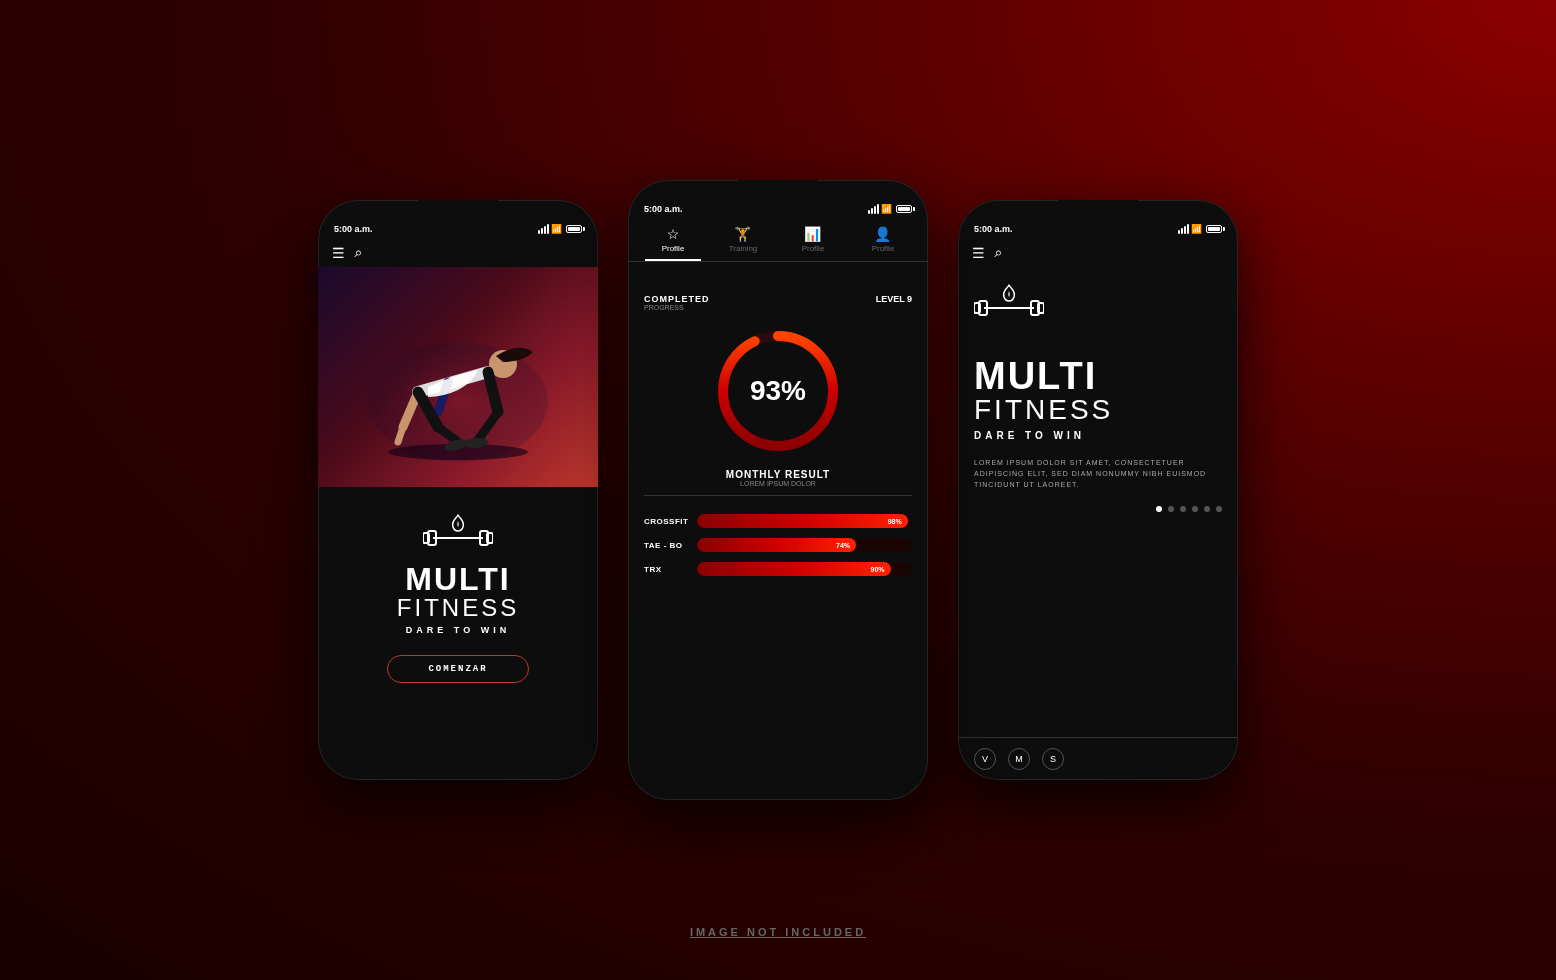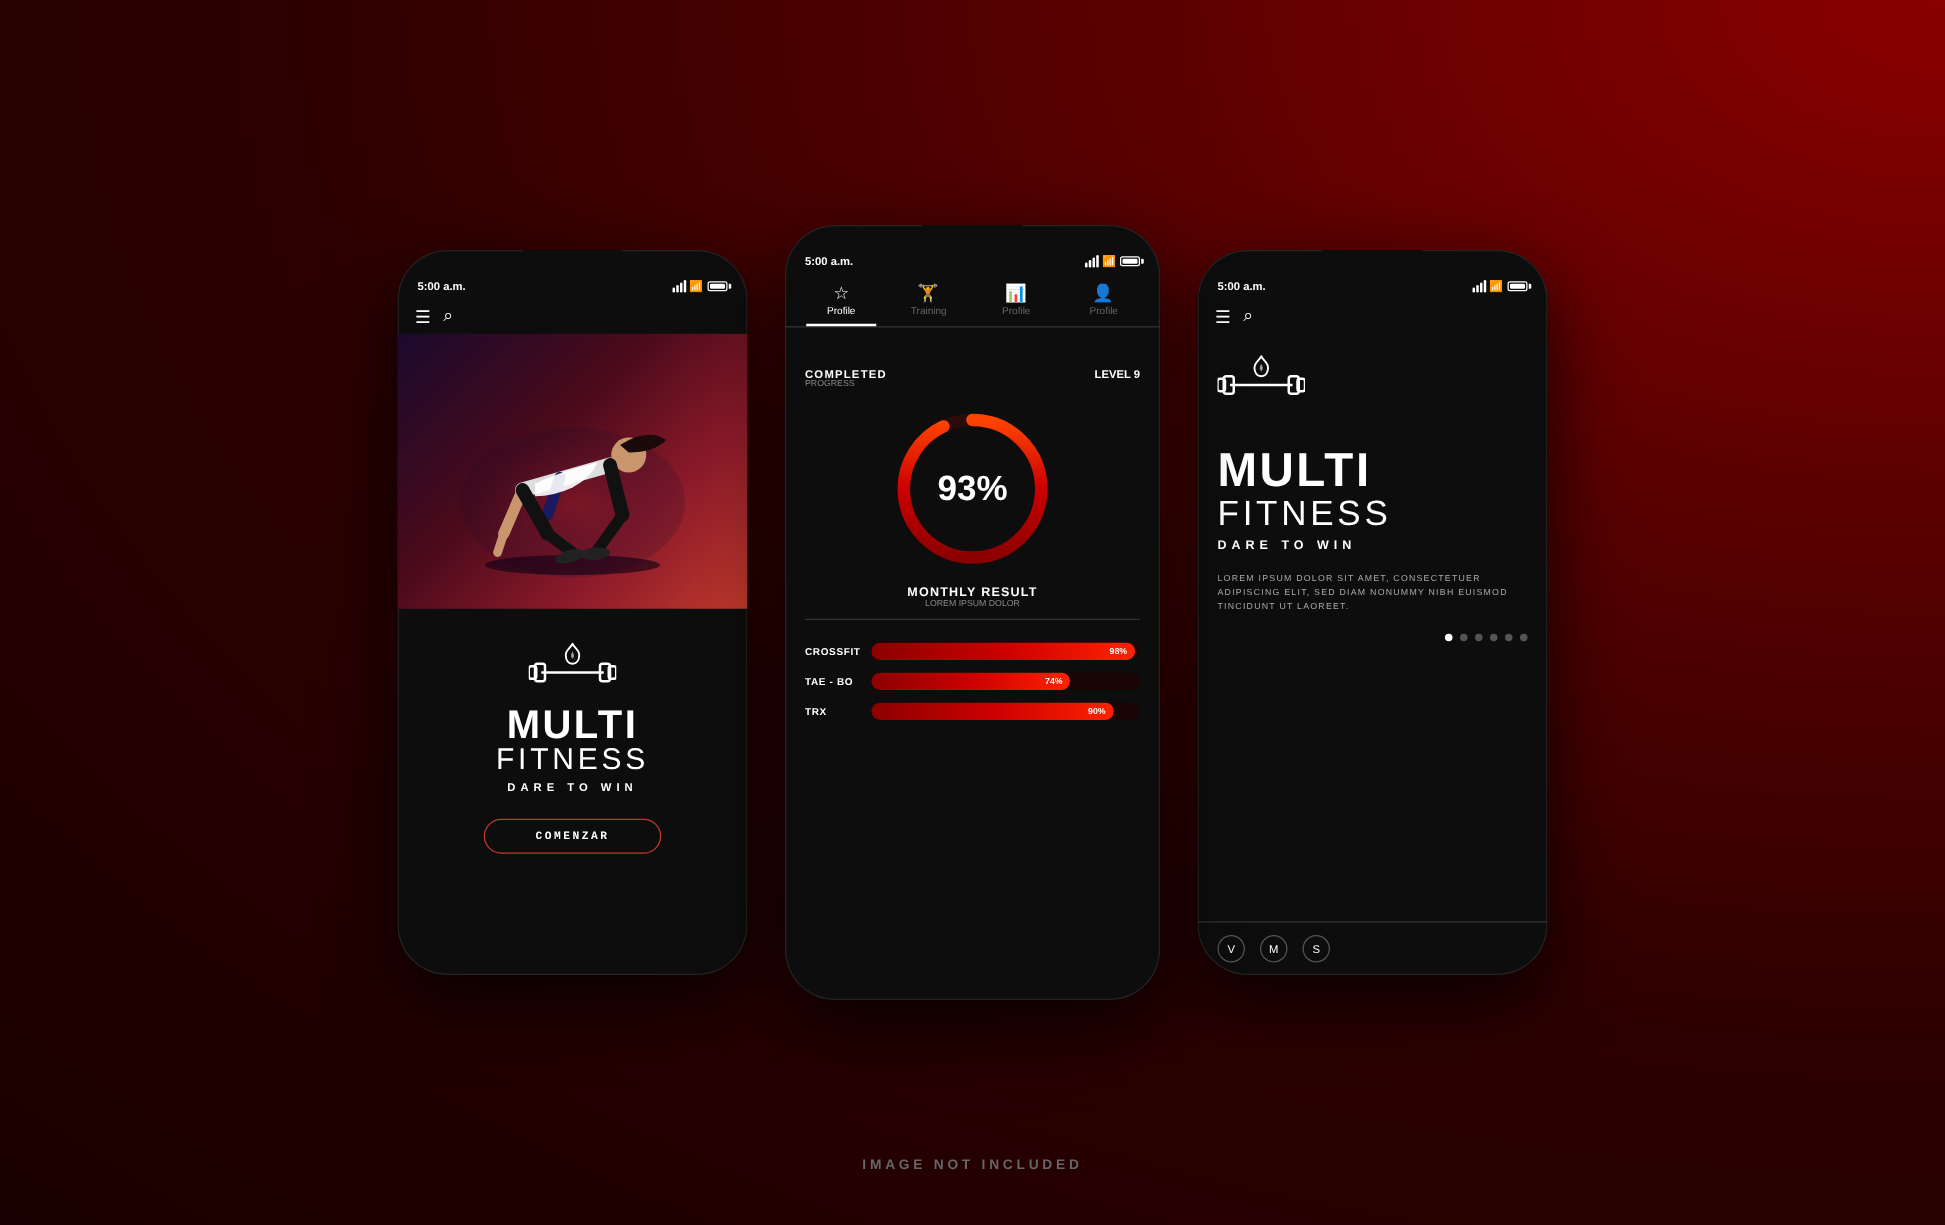--- a/index.html
+++ b/index.html
@@ -711,15 +711,15 @@
         <div class="phone-3-footer">
           <div class="social-icon">V</div>
           <div class="social-icon">M</div>
           <div class="social-icon">S</div>
         </div>
       </div>
     </div>
   </div>
 
   <div style="position: absolute; bottom: 40px; left: 50%; transform: translateX(-50%);">
-    <span style="color: #666; font-size: 11px; font-weight: 600; letter-spacing: 3px;">IMAGE NOT INCLUDED</span>
+    <span style="color: #666; font-size: 11px; font-weight: 600; letter-spacing: 3px; text-decoration: underline;">IMAGE NOT INCLUDED</span>
   </div>
 </div>
 
 </body></html>

